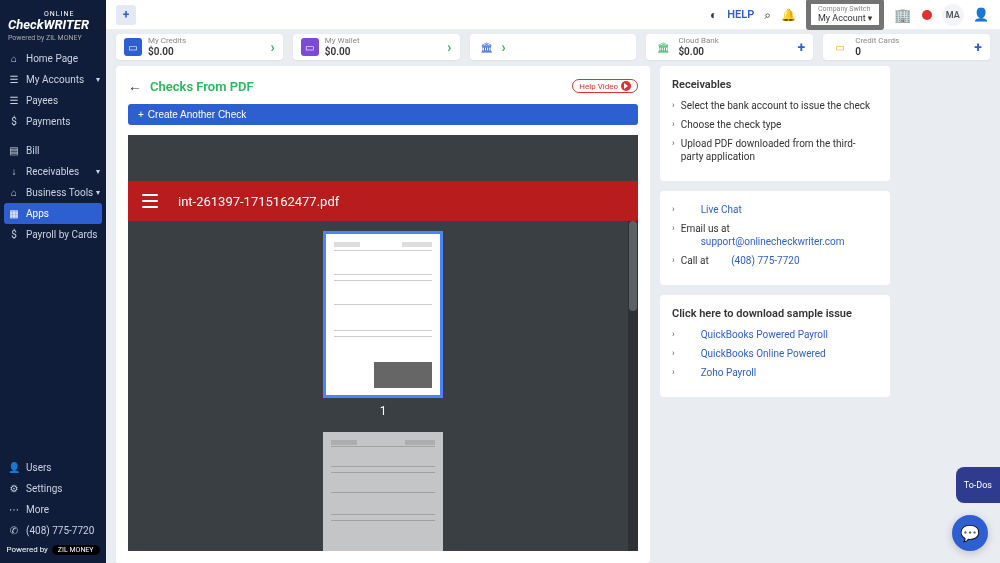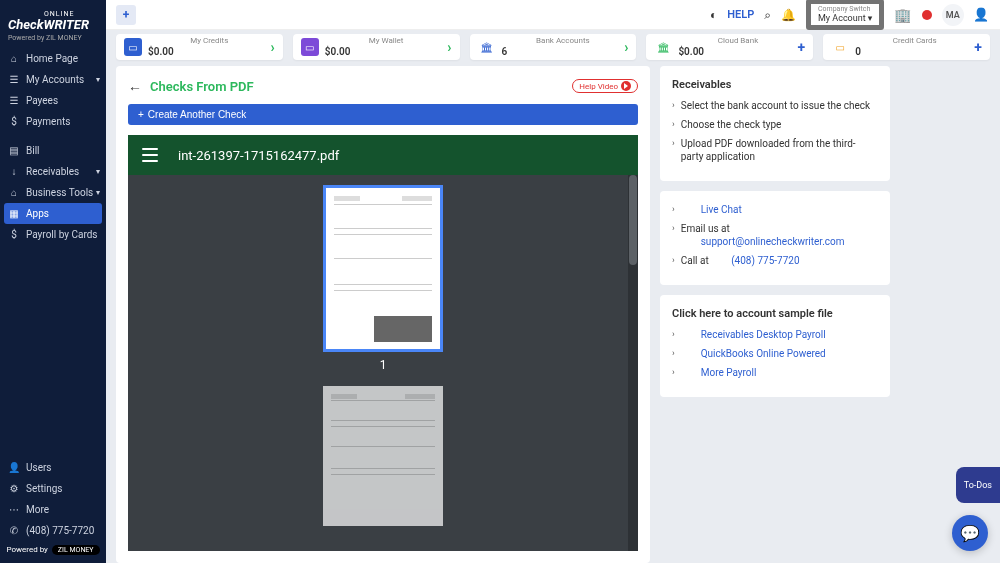--- a/index.html
+++ b/index.html
@@ -29,21 +29,21 @@
 .company-switch { border: 5px solid #737373; border-radius: 3px; padding: 1px 7px; font-size: 9px; line-height: 1.2; }
 .company-switch-label { color: #888; font-size: 7px; display: block; }
 .avatar { width: 22px; height: 22px; border-radius: 50%; background: #f2f4f7; display: flex; align-items: center; justify-content: center; font-size: 9px; font-weight: 600; color: #555; }
 .rec-dot { width: 10px; height: 10px; background: #e03030; border-radius: 50%; }
 
 
 .cards-row { position: absolute; left: 116px; right: 10px; top: 34px; height: 26px; display: flex; gap: 10px; }
 .stat-card { flex: 1; background: #fff; border-radius: 4px; display: flex; align-items: center; padding: 2px 8px; box-shadow: 0 1px 2px rgba(0,0,0,0.05); cursor: pointer; }
 .card-icon { width: 18px; height: 18px; border-radius: 3px; margin-right: 6px; display: flex; align-items: center; justify-content: center; color: #fff; font-size: 10px; }
 .card-text { flex: 1; line-height: 1.1; }
-.card-label { font-size: 8px; color: #888; text-align: center; }
+.card-label { font-size: 8px; color: #888; }
 .card-value { font-size: 10px; font-weight: 600; color: #333; }
 .card-action { font-size: 14px; color: #2e5fd0; font-weight: bold; }
 .card-action.chev { color: #2cb85c; }
 
 
 .main { position: absolute; left: 116px; right: 10px; top: 66px; bottom: 0; display: flex; gap: 10px; }
 .main-left { width: 534px; background: #fff; border-radius: 4px; padding: 12px; display: flex; flex-direction: column; }
 .main-right { width: 230px; display: flex; flex-direction: column; gap: 10px; }
 .panel { background: #fff; border-radius: 4px; padding: 12px; }
 .panel-title { font-size: 11px; font-weight: 600; margin-bottom: 8px; }
@@ -55,21 +55,21 @@
 .page-header { display: flex; align-items: center; gap: 8px; margin-bottom: 10px; }
 .back-arrow { color: #333; font-size: 14px; cursor: pointer; }
 .page-title { color: #2cb85c; font-size: 13px; font-weight: 600; }
 .help-video { margin-left: auto; border: 1px solid #e03030; border-radius: 10px; padding: 1px 6px; font-size: 8px; color: #e03030; display: flex; align-items: center; gap: 3px; cursor: pointer; }
 .play-dot { width: 10px; height: 10px; background: #e03030; border-radius: 50%; position: relative; }
 .play-dot::after { content: ""; position: absolute; left: 3px; top: 2px; border-left: 4px solid #fff; border-top: 3px solid transparent; border-bottom: 3px solid transparent; }
 .create-btn { background: #2e5fd0; color: #fff; border: none; border-radius: 3px; padding: 5px 10px; font-size: 10px; cursor: pointer; display: inline-flex; align-items: center; gap: 4px; margin-bottom: 10px; }
 
 
 .pdf-viewer { flex: 1; background: #3a3f44; display: flex; flex-direction: column; overflow: hidden; position: relative; }
-.pdf-toolbar { height: 40px; display: flex; align-items: center; gap: 20px; padding: 0 14px; color: #fff; background: #14532d; }
+.pdf-toolbar { height: 40px; display: flex; align-items: center; gap: 20px; padding: 0 14px; color: #fff; background: #b91c1c; margin-top: 46px; }
 .hamburger { width: 16px; height: 14px; display: flex; flex-direction: column; justify-content: space-between; cursor: pointer; }
 .hamburger span { height: 2px; background: #fff; border-radius: 1px; }
 .pdf-filename { font-size: 13px; }
 .pdf-body { flex: 1; overflow-y: auto; padding: 10px 0; text-align: center; position: relative; }
 .pdf-body-scroll { position: absolute; top: 0; right: 0; bottom: 0; width: 10px; background: #2d3135; }
 .pdf-body-scroll-thumb { position: absolute; top: 0; right: 1px; width: 8px; height: 90px; background: #5c6166; border-radius: 4px; }
 .pdf-page { width: 120px; background: #fff; margin: 0 auto 4px; position: relative; }
 .pdf-page.selected { border: 3px solid #4a86f7; }
 .pdf-page.h1 { height: 167px; }
 .pdf-page.h2 { height: 140px; }
@@ -187,24 +187,20 @@
   <div class="stat-card">
     <div class="card-icon" style="background:#7d4ad8">▭</div>
     <div class="card-text">
         <div class="card-label">My Wallet</div>
         <div class="card-value">$0.00</div>
       </div>
     <div class="card-action chev">›</div>
   </div>
   <div class="stat-card">
     <div class="card-icon" style="color:#2e5fd0;background:#fff">🏛</div>
-    <div class="card-text">
-        <div class="card-label">Bank Accounts</div>
-        <div class="card-value">6</div>
-      </div>
     <div class="card-action chev">›</div>
   </div>
   <div class="stat-card">
     <div class="card-icon" style="color:#2cb85c;background:#fff">🏛</div>
     <div class="card-text">
         <div class="card-label">Cloud Bank</div>
         <div class="card-value">$0.00</div>
       </div>
     <div class="card-action">+</div>
   </div>
@@ -295,31 +291,31 @@
       <div class="panel-item">
           <span class="chev">›</span>
           <span><span>Email us at </span><span class="link">support@onlinecheckwriter.com</span></span>
         </div>
       <div class="panel-item">
           <span class="chev">›</span>
           <span><span>Call at </span><span class="link">(408) 775-7720</span></span>
         </div>
     </div>
     <div class="panel">
-      <div class="panel-title">Click here to account sample file</div>
-      <div class="panel-item">
-          <span class="chev">›</span>
-          <span class="link">Receivables Desktop Payroll</span>
+      <div class="panel-title">Click here to download sample issue</div>
+      <div class="panel-item">
+          <span class="chev">›</span>
+          <span class="link">QuickBooks Powered Payroll</span>
         </div>
       <div class="panel-item">
           <span class="chev">›</span>
           <span class="link">QuickBooks Online Powered</span>
         </div>
       <div class="panel-item">
           <span class="chev">›</span>
-          <span class="link">More Payroll</span>
+          <span class="link">Zoho Payroll</span>
         </div>
     </div>
   </div>
 </div>
 
 <div class="todos">To-Dos</div>
 <div class="chat-bubble">💬</div>
 
 </body></html>

